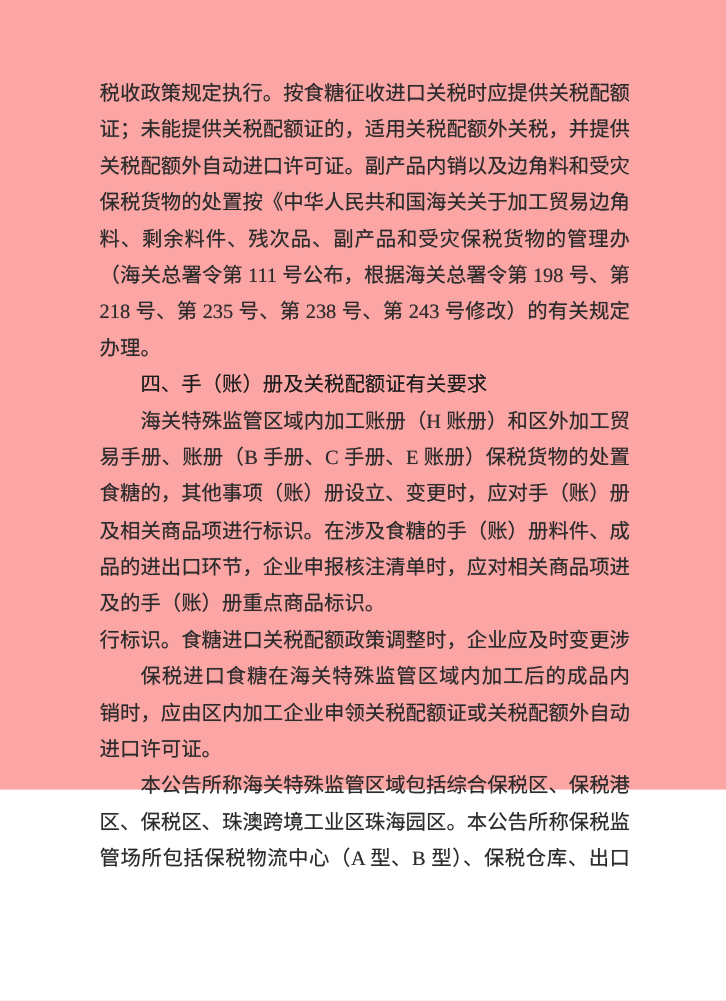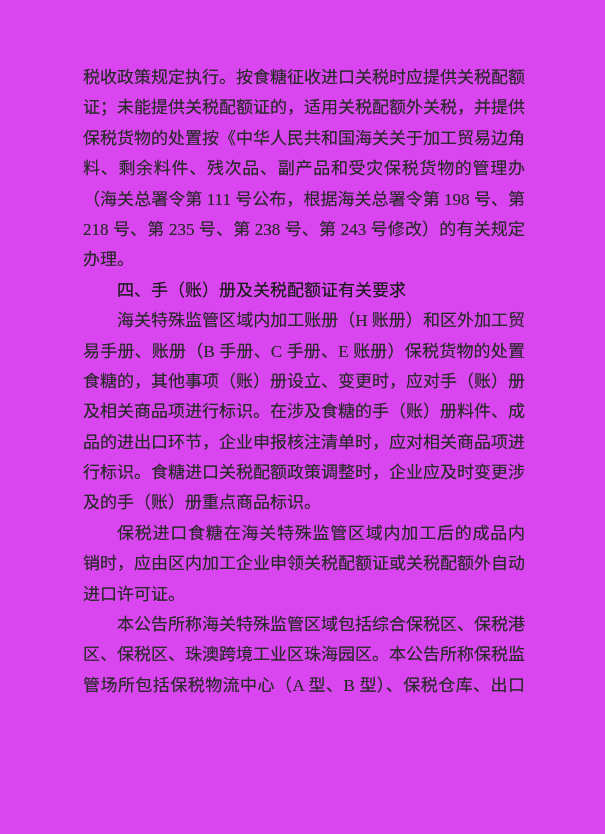--- a/index.html
+++ b/index.html
@@ -9,22 +9,22 @@
   body {
     width: 605px;
     height: 834px;
     background: #ffffff;
     overflow: hidden;
     font-family: "Liberation Serif", "DejaVu Serif", serif;
   }
   .page {
     position: relative;
     width: 605px;
-    height: 834px;
-    background: #d946ef;
+    height: 658px;
+    background: #fca5a5;
     color: #2b2b2b;
   }
   .content {
     position: absolute;
     left: 83px;
     top: 63px;
     width: 442px;
   }
   .line {
     height: 30.4px;
@@ -61,33 +61,34 @@
     text-shadow: 0 0 0.5px rgba(28,28,28,0.6);
   }
 </style>
 </head>
 <body style="background: rgb(255, 255, 255);">
 
 <div class="page" style="color: rgb(43, 43, 43);">
   <div class="content">
     <div class="line fill">税收政策规定执行。按食糖征收进口关税时应提供关税配额</div>
     <div class="line fill">证；未能提供关税配额证的，适用关税配额外关税，并提供</div>
+    <div class="line fill">关税配额外自动进口许可证。副产品内销以及边角料和受灾</div>
     <div class="line fill">保税货物的处置按《中华人民共和国海关关于加工贸易边角</div>
     <div class="line fill">料、剩余料件、残次品、副产品和受灾保税货物的管理办法》</div>
     <div class="line fill">（海关总署令第 111 号公布，根据海关总署令第 198 号、第</div>
     <div class="line fill">218 号、第 235 号、第 238 号、第 243 号修改）的有关规定</div>
     <div class="line end">办理。</div>
     <div class="line heading">四、手（账）册及关税配额证有关要求</div>
     <div class="line fill indent">海关特殊监管区域内加工账册（H 账册）和区外加工贸</div>
     <div class="line fill">易手册、账册（B 手册、C 手册、E 账册）保税货物的处置按</div>
     <div class="line fill">食糖的，其他事项（账）册设立、变更时，应对手（账）册</div>
     <div class="line fill">及相关商品项进行标识。在涉及食糖的手（账）册料件、成</div>
     <div class="line fill">品的进出口环节，企业申报核注清单时，应对相关商品项进</div>
+    <div class="line end">及的手（账）册重点商品标识。</div>
     <div class="line fill">行标识。食糖进口关税配额政策调整时，企业应及时变更涉</div>
-    <div class="line end">及的手（账）册重点商品标识。</div>
     <div class="line fill indent">保税进口食糖在海关特殊监管区域内加工后的成品内</div>
     <div class="line fill">销时，应由区内加工企业申领关税配额证或关税配额外自动</div>
     <div class="line end">进口许可证。</div>
     <div class="line fill indent">本公告所称海关特殊监管区域包括综合保税区、保税港</div>
     <div class="line fill">区、保税区、珠澳跨境工业区珠海园区。本公告所称保税监</div>
     <div class="line fill">管场所包括保税物流中心（A 型、B 型）、保税仓库、出口监</div>
   </div>
 </div>
 
 </body></html>

